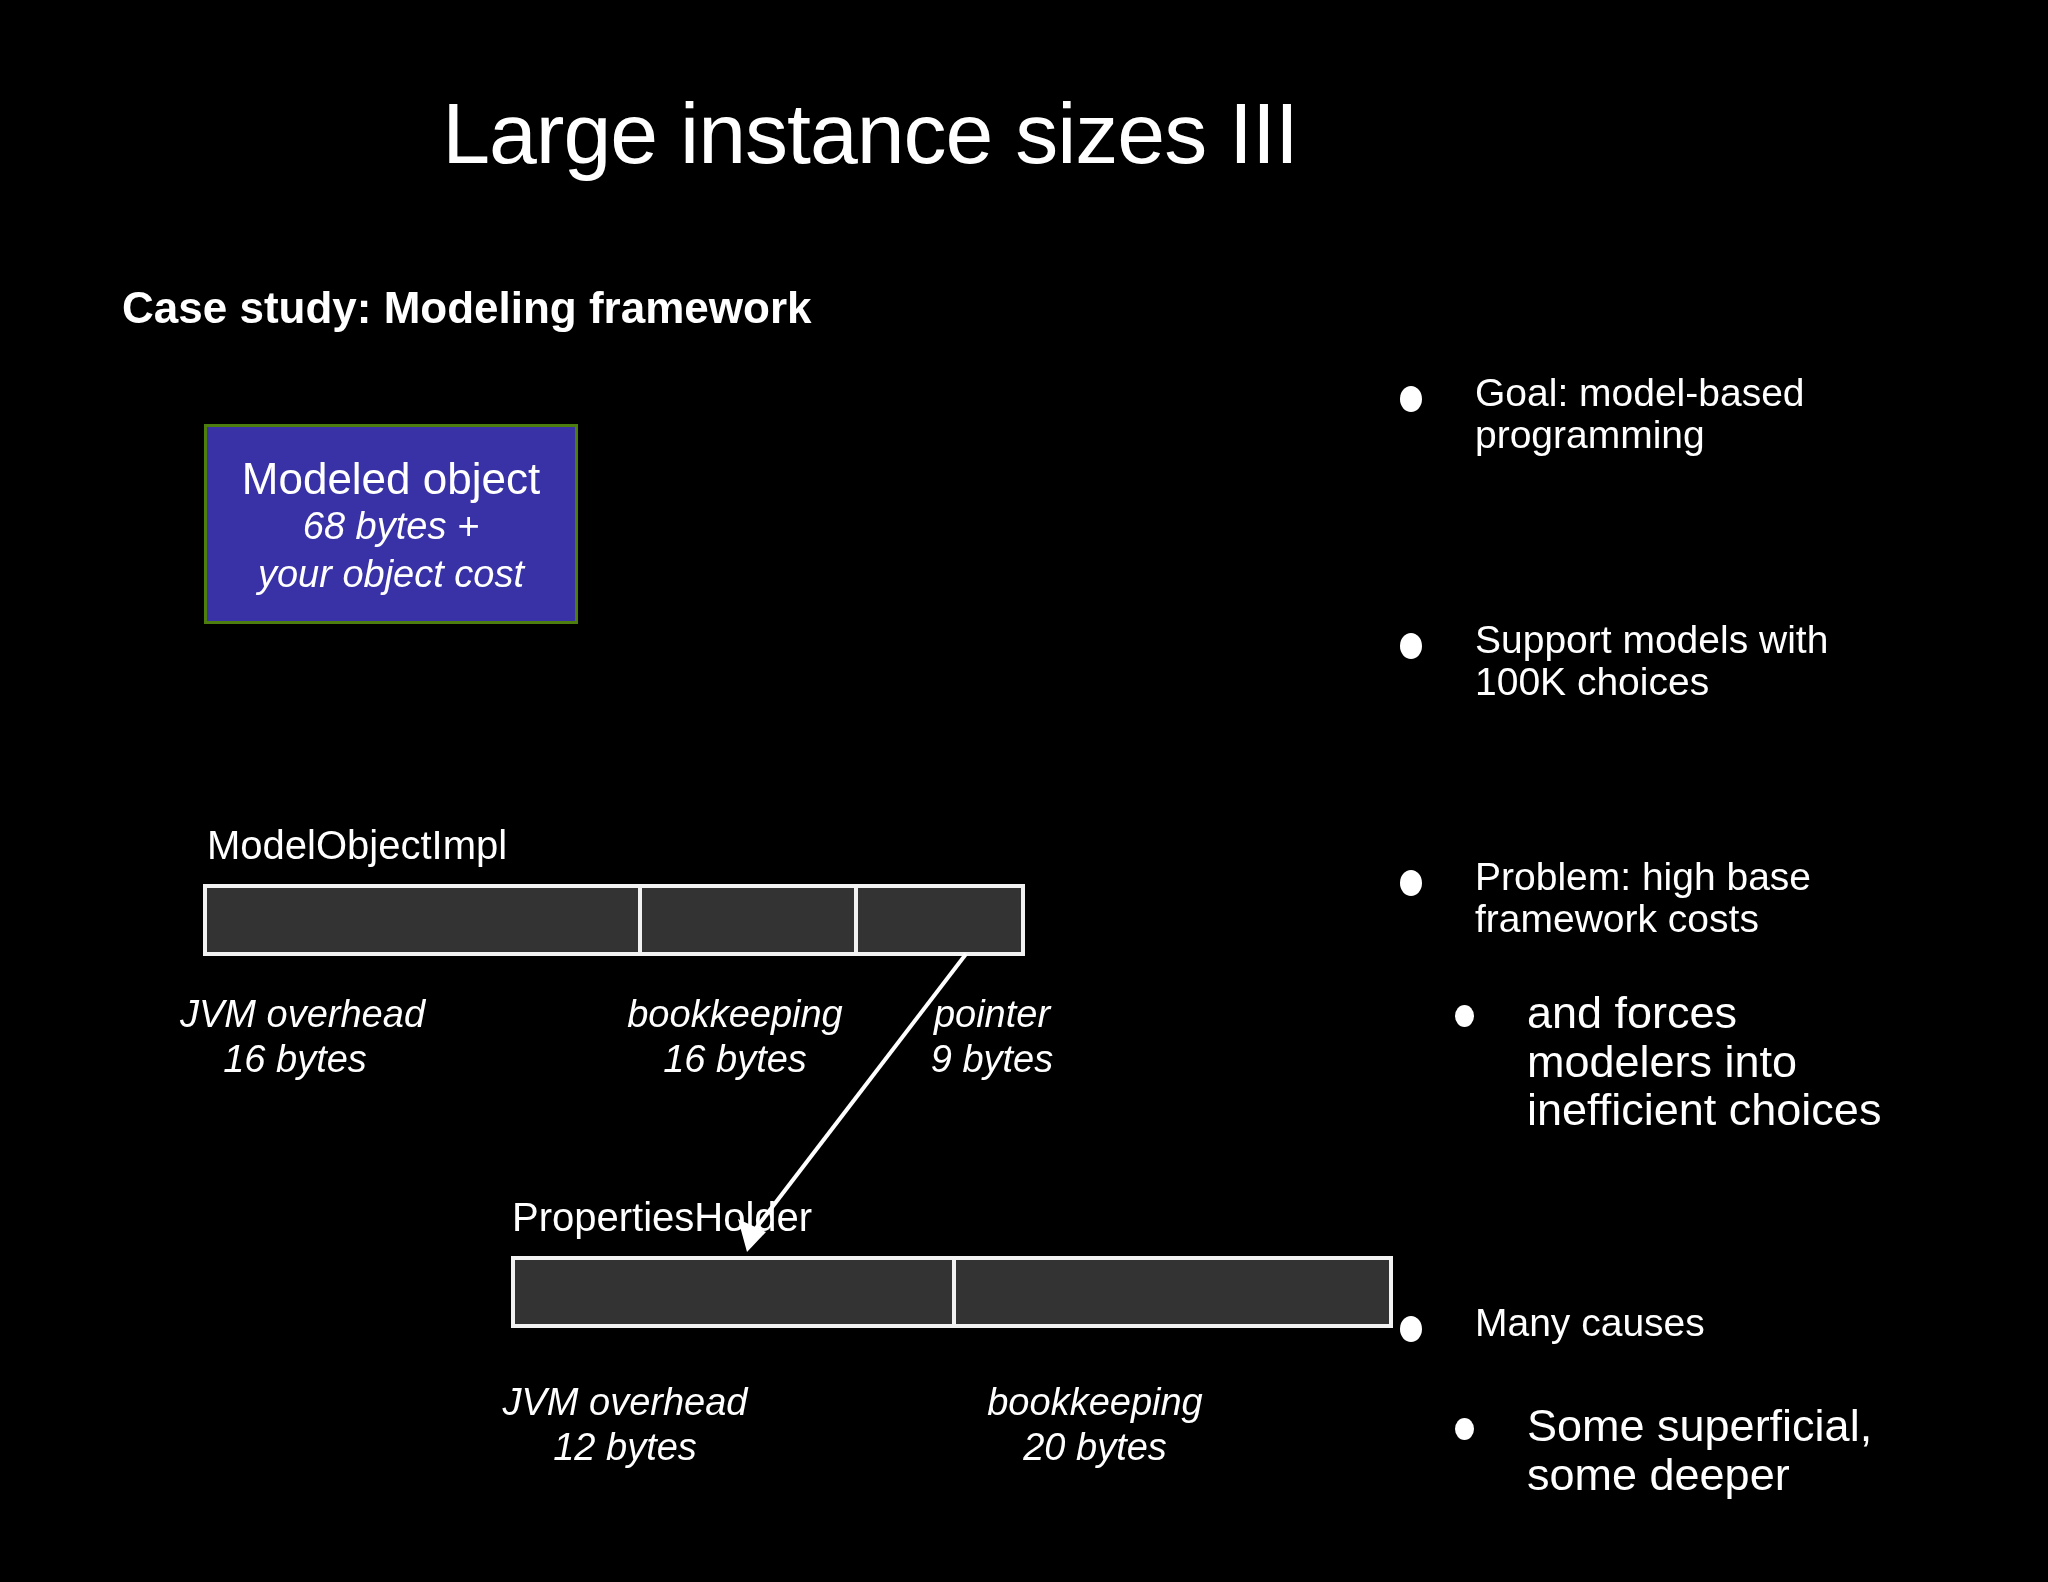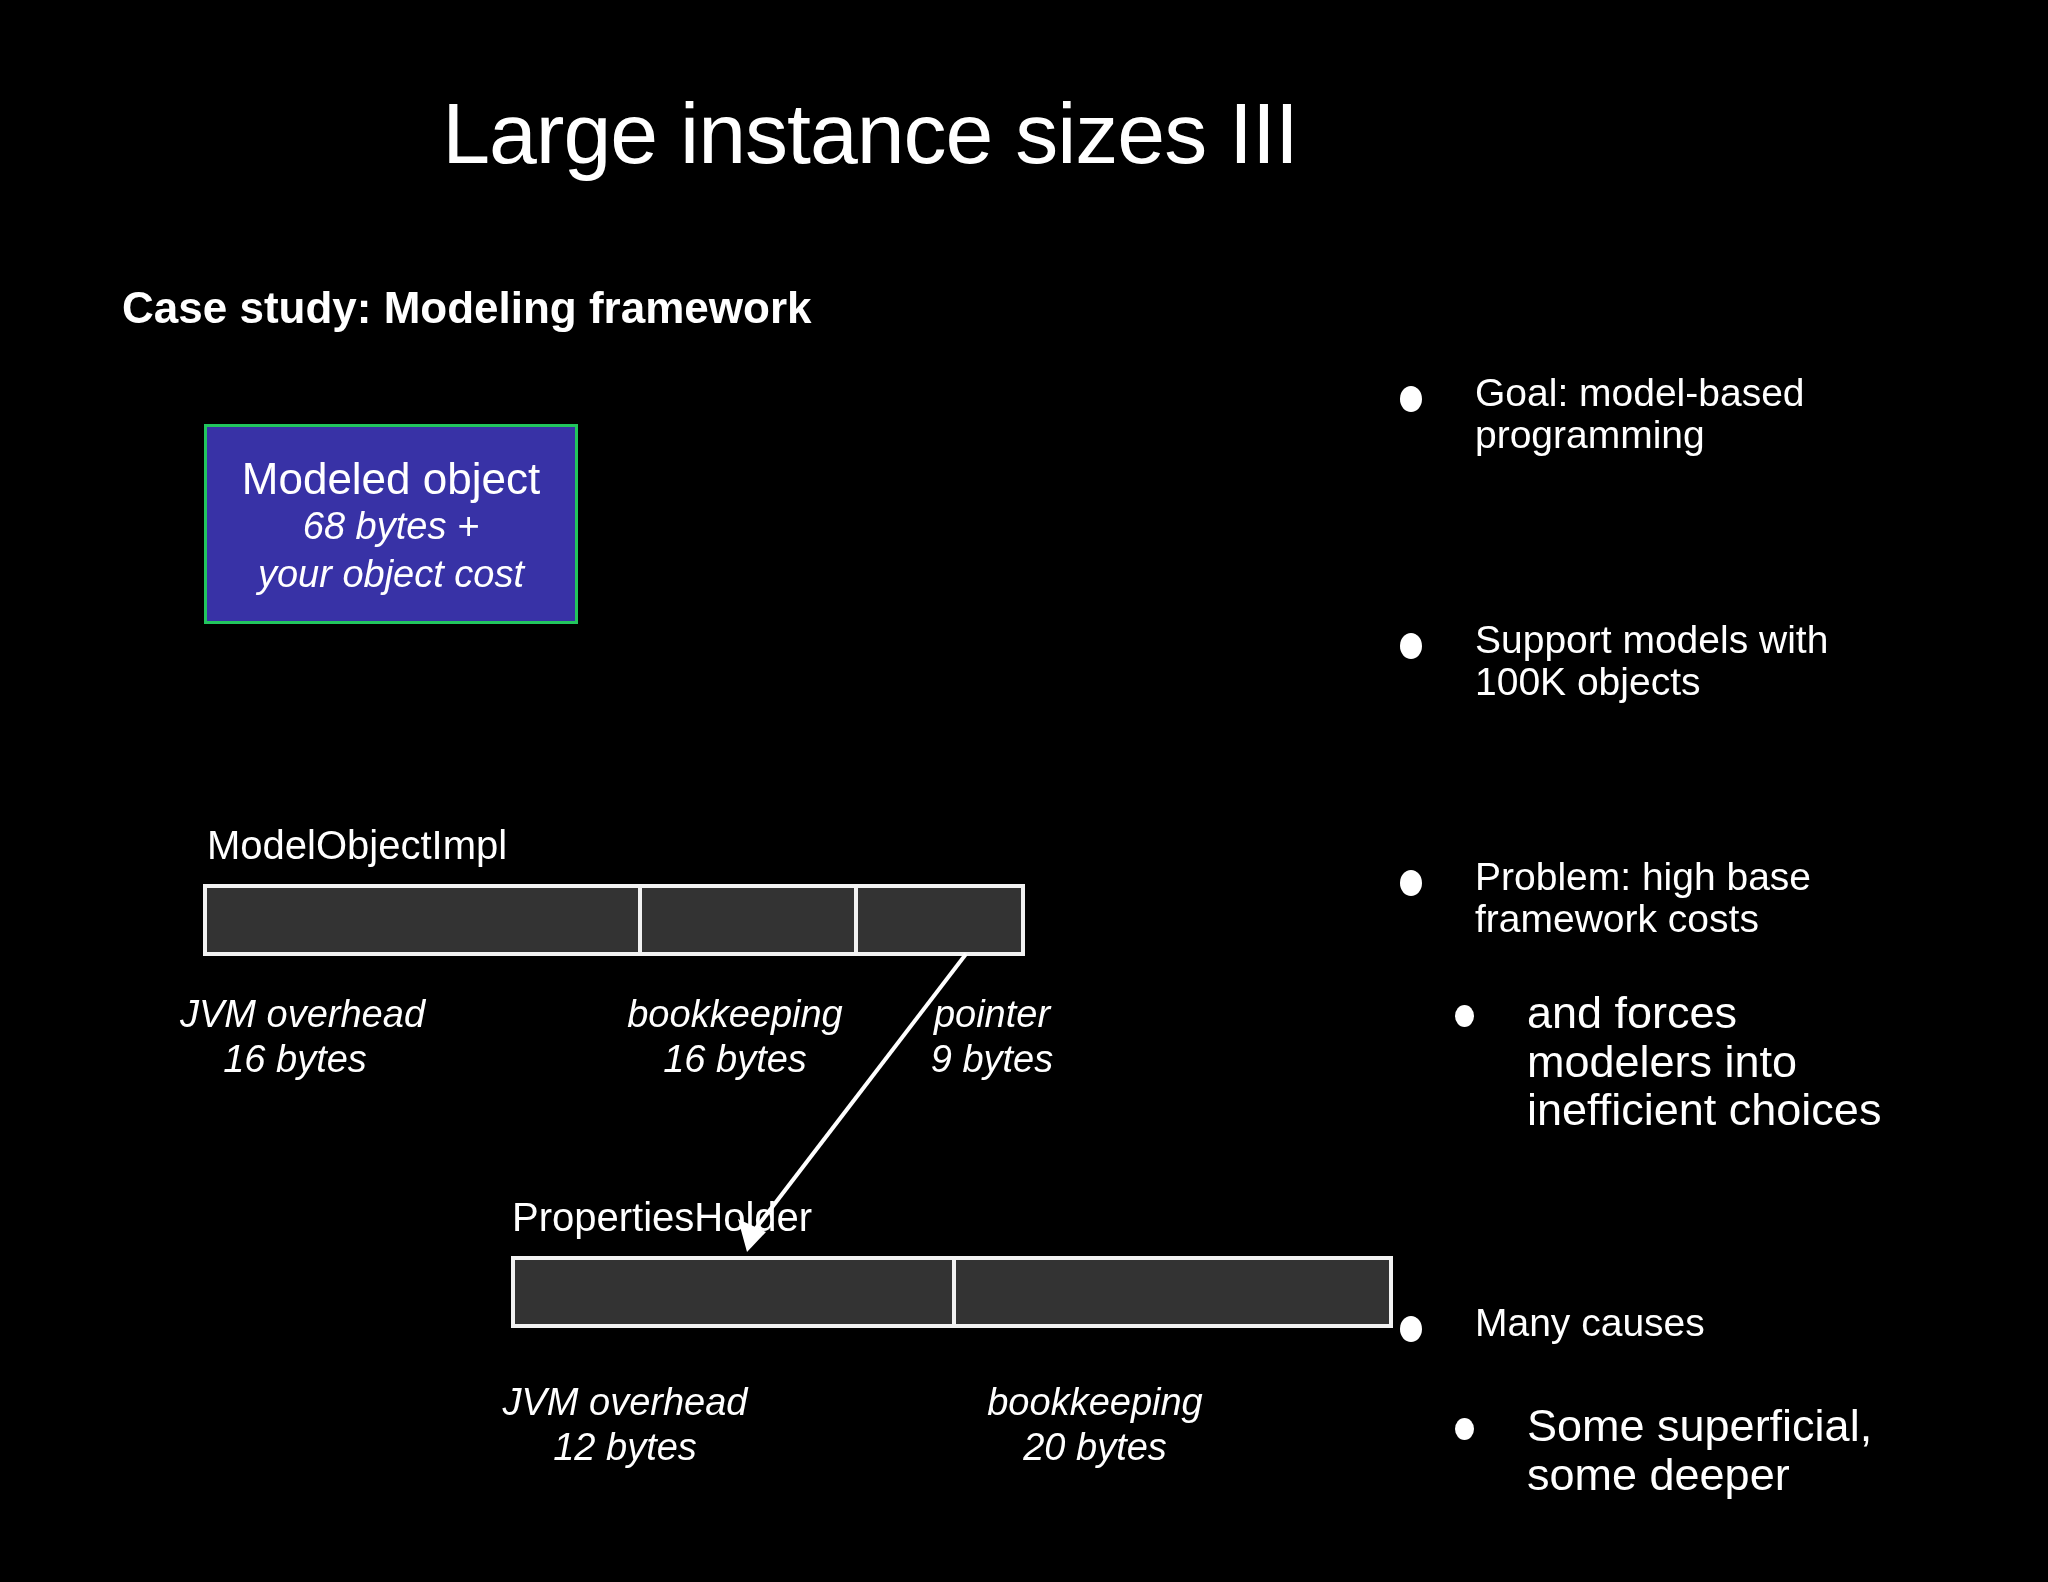--- a/index.html
+++ b/index.html
@@ -48,21 +48,21 @@
   }
 
   
   .modeled-box {
     position: absolute;
     left: 204px;
     top: 424px;
     width: 374px;
     height: 200px;
     background: #3832a6;
-    border: 3px solid #22c55e;
+    border: 3px solid #4d7c0f;
     box-sizing: border-box;
     display: flex;
     flex-direction: column;
     align-items: center;
     justify-content: center;
     padding-top: 4px;
   }
   .modeled-box .mb-title {
     font-size: 44px;
     line-height: 1.12;
@@ -236,21 +236,21 @@
 
     <div class="bullet-row lvl1" id="b0">
       <span class="dot"></span>
       <span class="bullet-text">Goal: model-based
 programming</span>
     </div>
 
     <div class="bullet-row lvl1" id="b1">
       <span class="dot"></span>
       <span class="bullet-text">Support models with
-100K objects</span>
+100K choices</span>
     </div>
 
     <div class="bullet-row lvl1" id="b2">
       <span class="dot"></span>
       <span class="bullet-text">Problem: high base
 framework costs</span>
     </div>
 
     <div class="bullet-row lvl2" id="b3">
       <span class="dot"></span>

